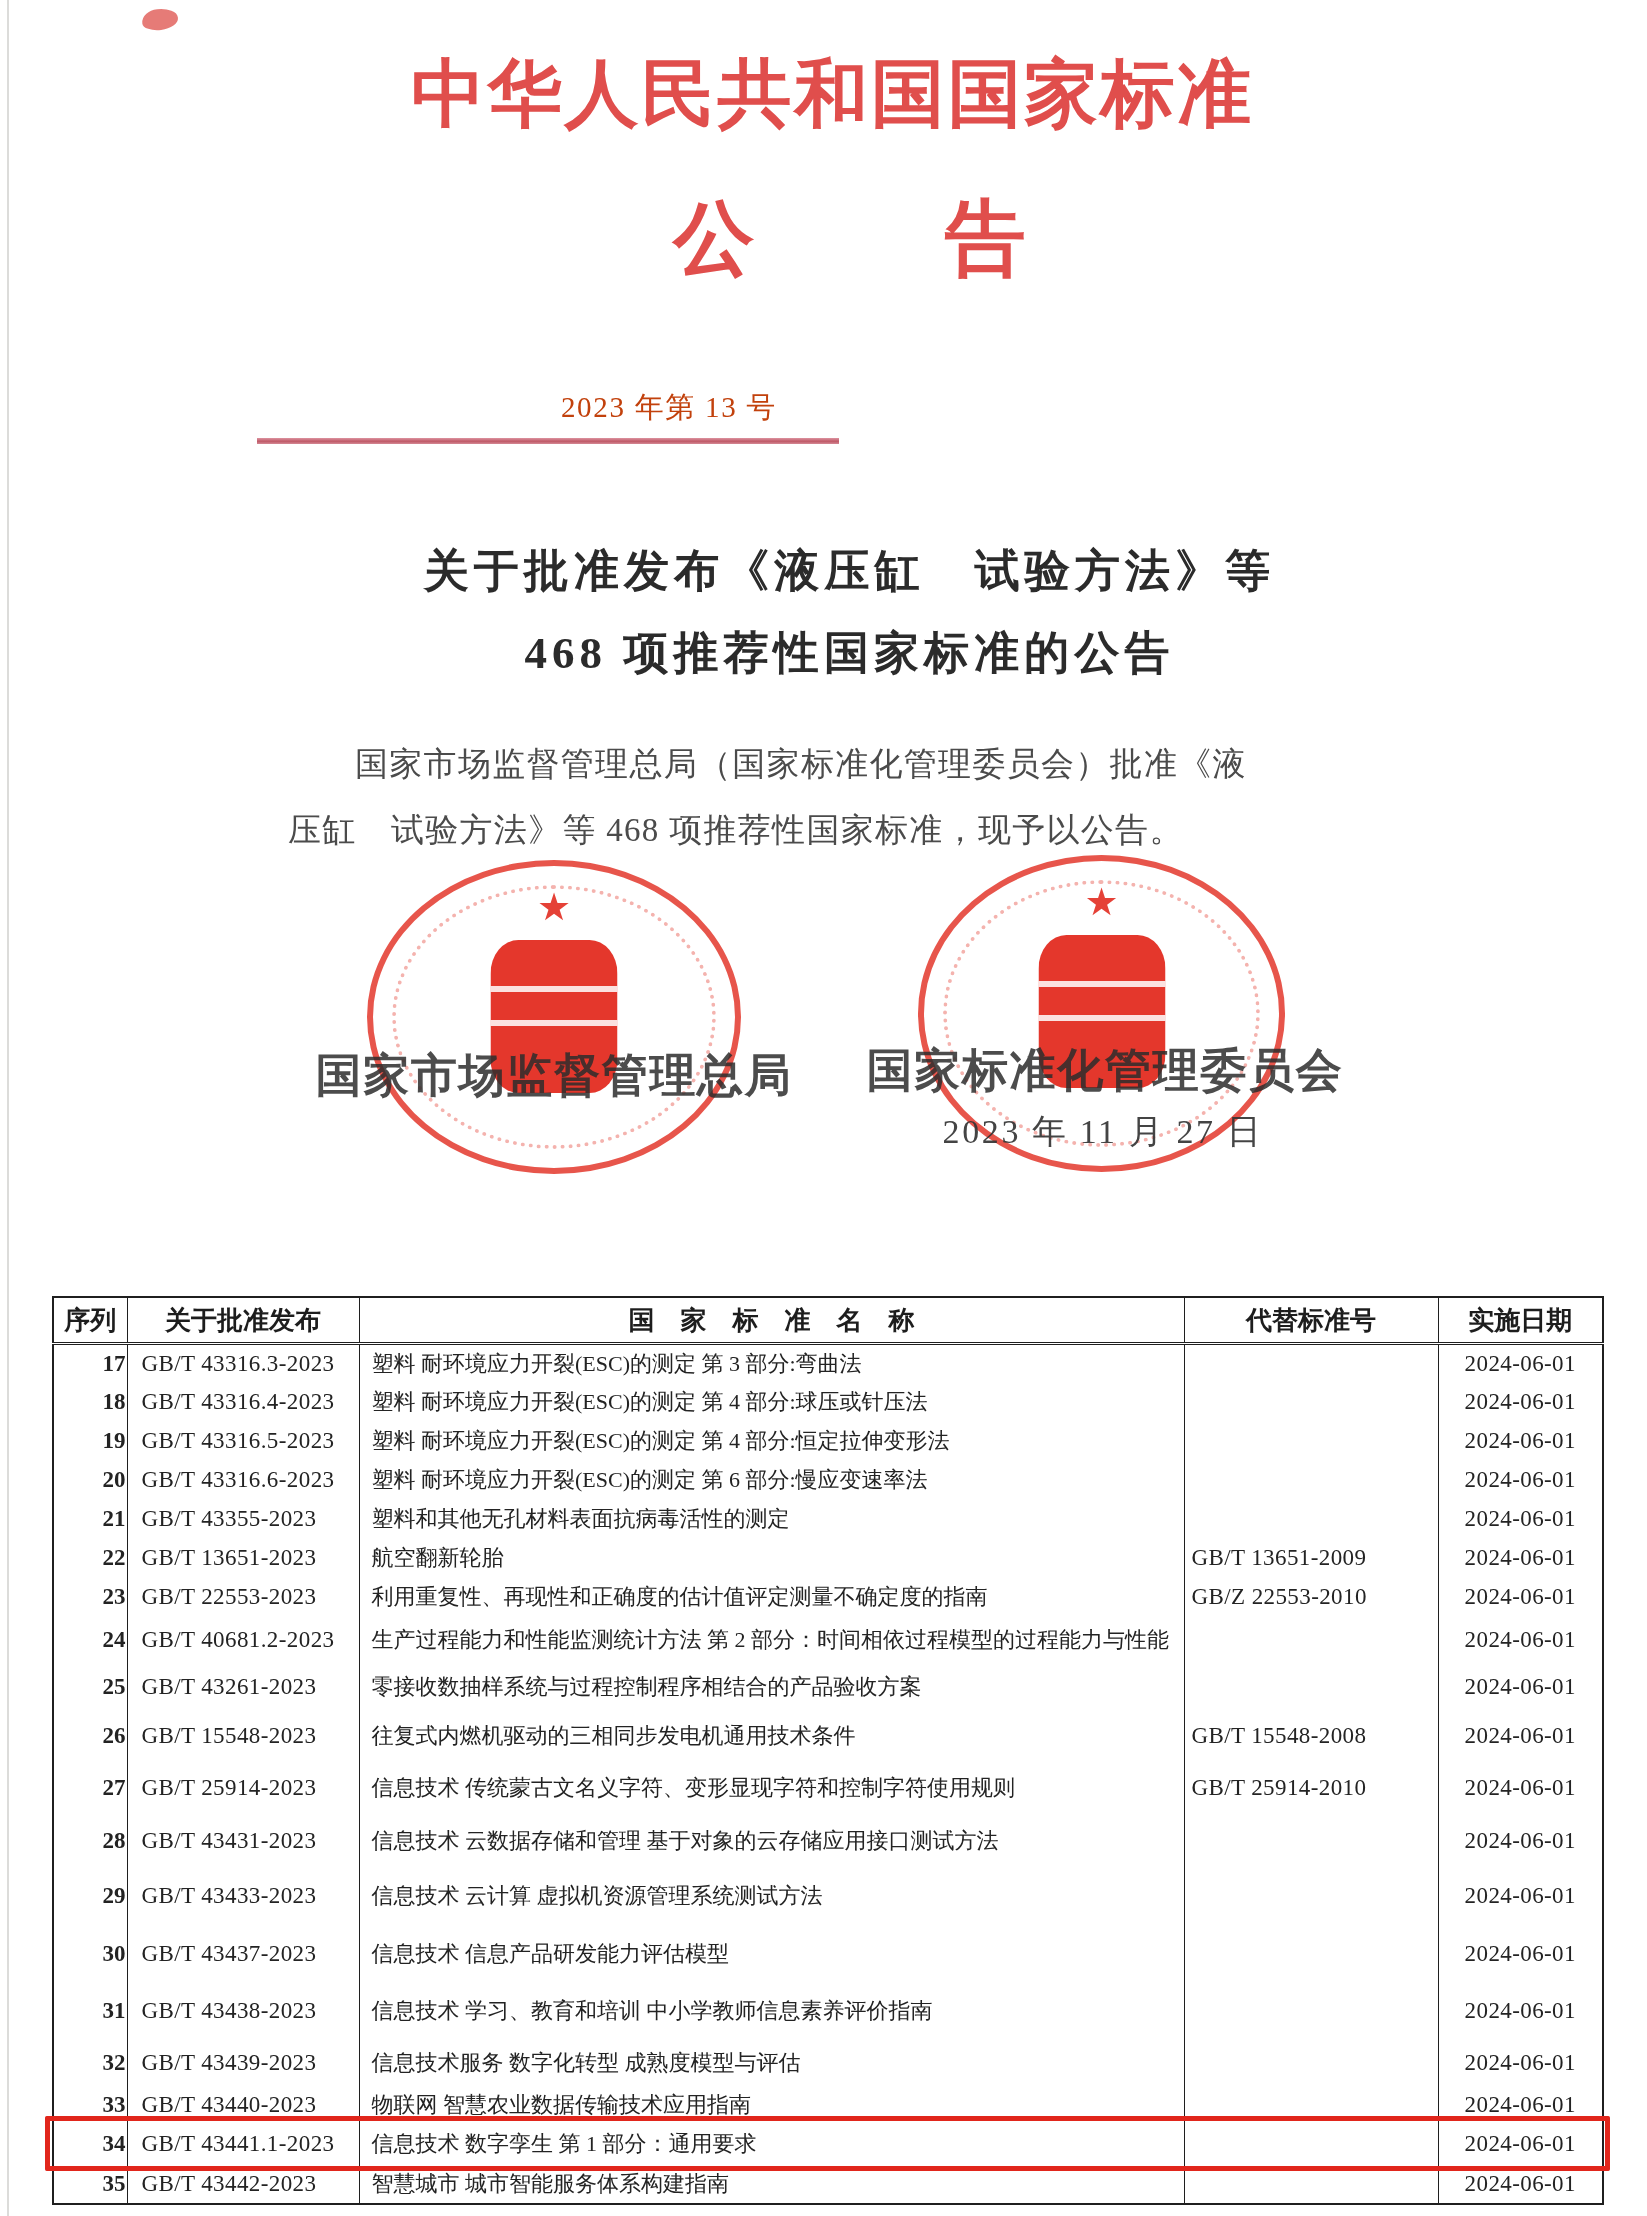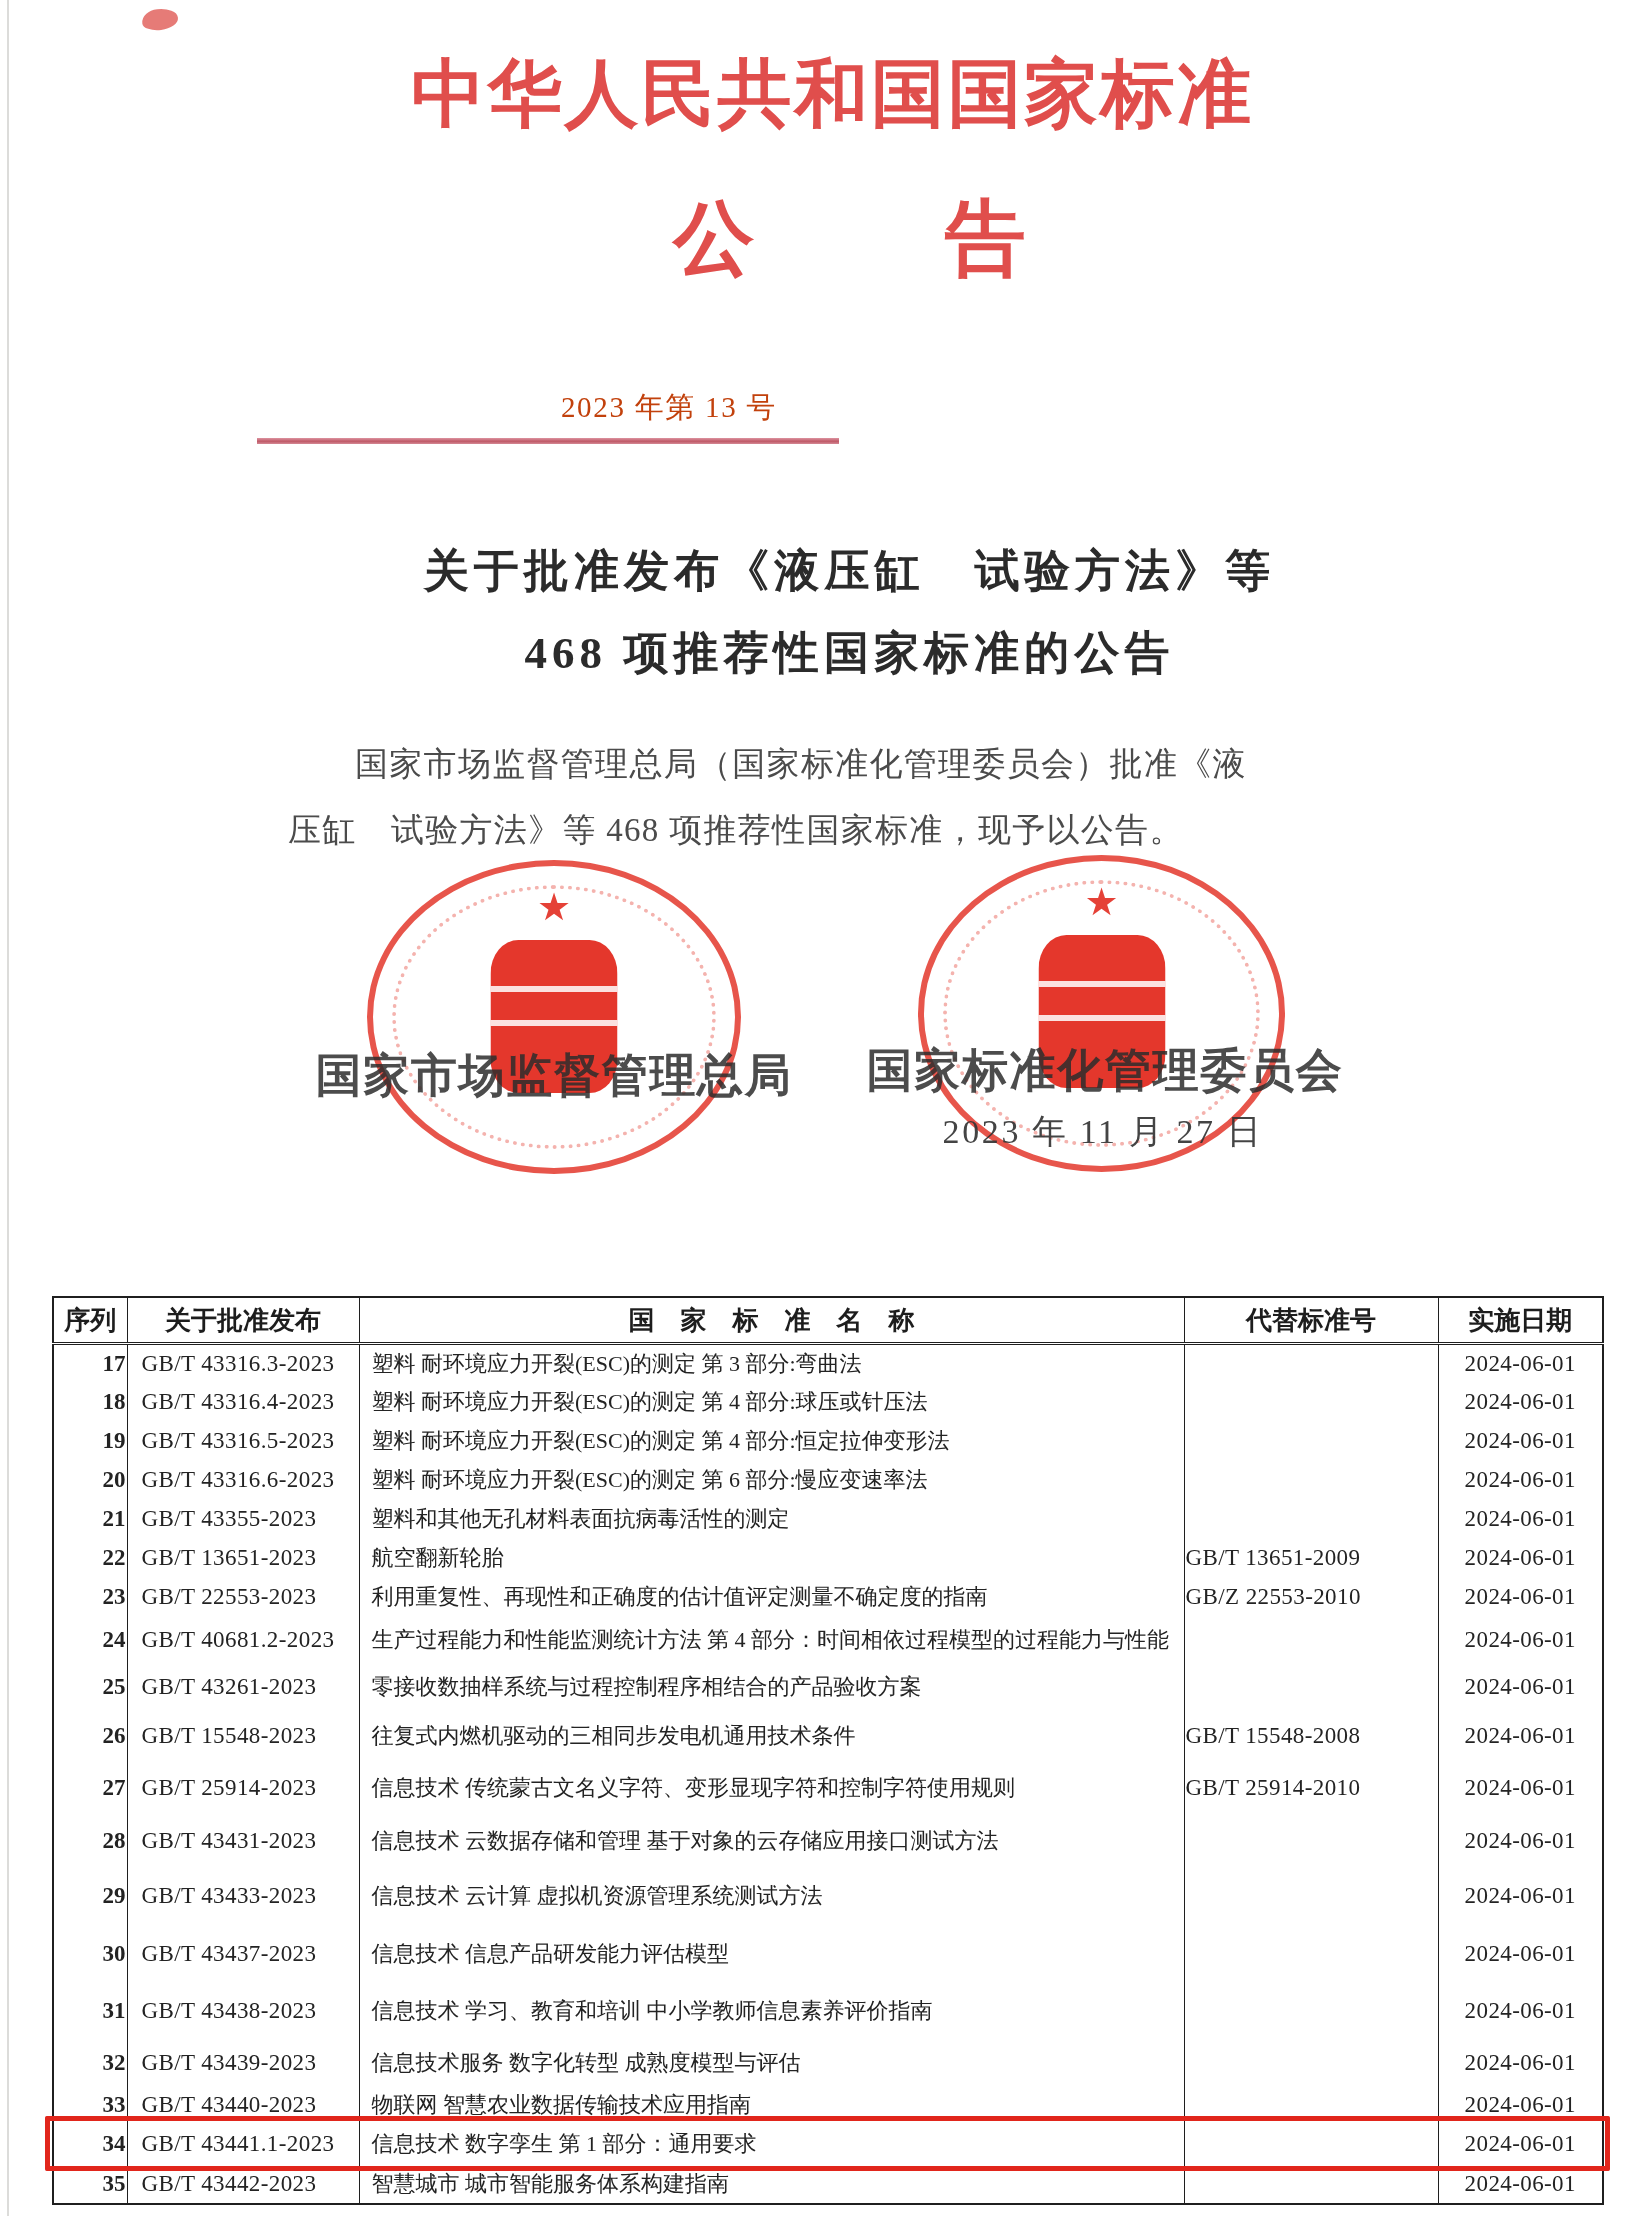--- a/index.html
+++ b/index.html
@@ -62,21 +62,21 @@
   .tbl-wrap{left:52px;top:1296px;width:1549px;}
   table{width:100%;border-collapse:collapse;table-layout:fixed;
         border:2.6px solid #1f1f1f;font-size:23px;color:#232323;}
   th{height:42px;border-bottom:3.4px double #1f1f1f;font-size:26px;font-weight:bold;
      text-align:center;color:#1d1d1d;}
   th+th,td+td{border-left:1.7px solid #1f1f1f;}
   td{overflow:hidden;vertical-align:middle;}
   .c-seq{text-align:right;font-weight:bold;}
   .c-code{padding-left:14px;letter-spacing:0.4px;}
   .c-name{padding-left:12px;font-size:22px;}
-  .c-rep{padding-left:1px;letter-spacing:0.4px;}
+  .c-rep{padding-left:7px;letter-spacing:0.4px;}
   .c-date{text-align:center;letter-spacing:0.4px;}
 
   
   .hl-box{left:45px;top:2116px;width:1565px;height:55px;box-sizing:border-box;
           border:5.1px solid var(--highlight-red);z-index:6;border-radius:1.7px;}
 </style>
 </head>
 <body>
 
 <div class="abs edge-line"></div>
@@ -173,21 +173,21 @@
         <tr style="height: 39px;">
           <td class="c-seq">23</td>
           <td class="c-code">GB/T 22553-2023</td>
           <td class="c-name">利用重复性、再现性和正确度的估计值评定测量不确定度的指南</td>
           <td class="c-rep">GB/Z 22553-2010</td>
           <td class="c-date">2024-06-01</td>
         </tr>
         <tr style="height: 46px;">
           <td class="c-seq">24</td>
           <td class="c-code">GB/T 40681.2-2023</td>
-          <td class="c-name">生产过程能力和性能监测统计方法 第 4 部分：时间相依过程模型的过程能力与性能</td>
+          <td class="c-name">生产过程能力和性能监测统计方法 第 2 部分：时间相依过程模型的过程能力与性能</td>
           <td class="c-rep"></td>
           <td class="c-date">2024-06-01</td>
         </tr>
         <tr style="height: 48px;">
           <td class="c-seq">25</td>
           <td class="c-code">GB/T 43261-2023</td>
           <td class="c-name">零接收数抽样系统与过程控制程序相结合的产品验收方案</td>
           <td class="c-rep"></td>
           <td class="c-date">2024-06-01</td>
         </tr>

